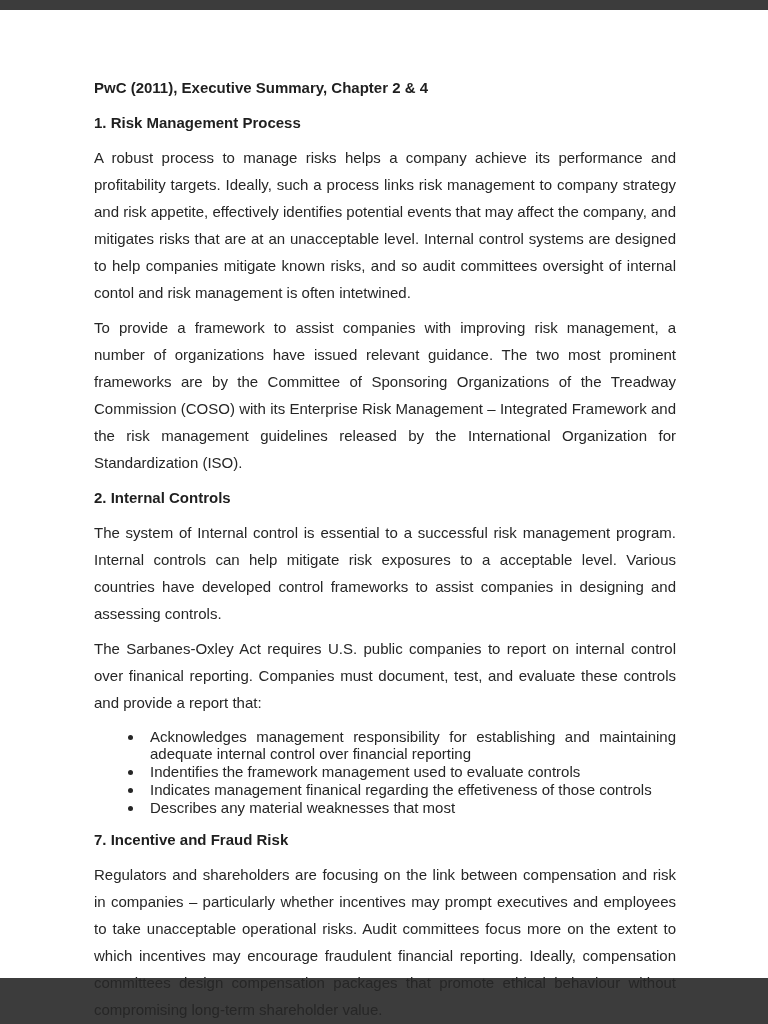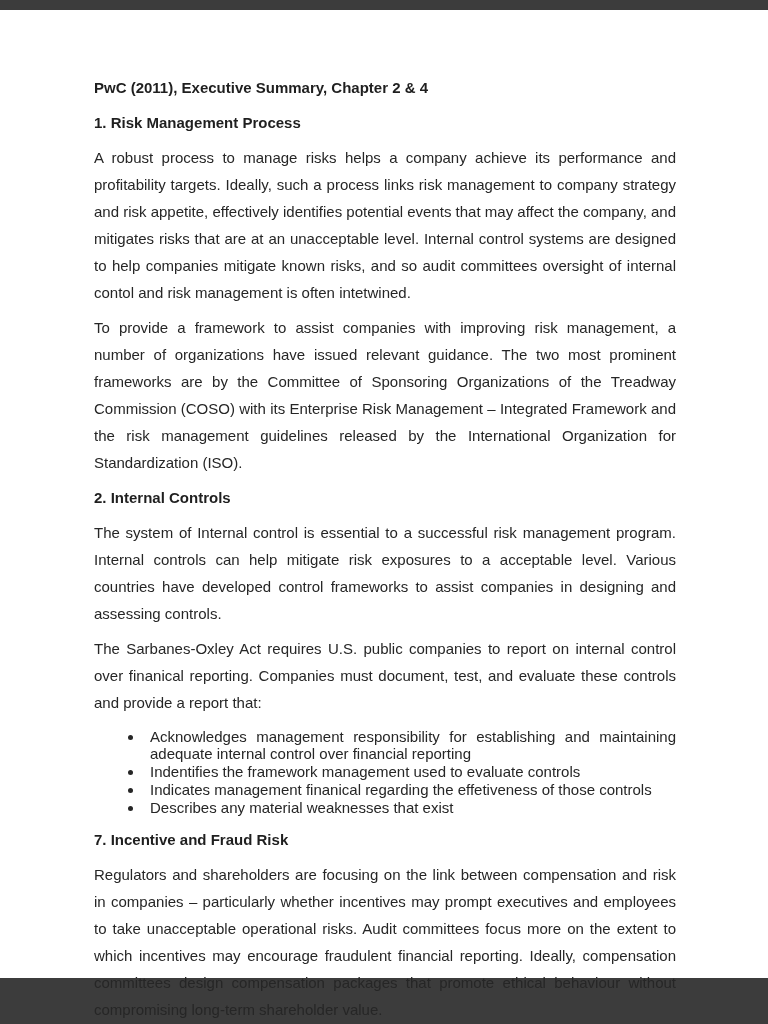--- a/index.html
+++ b/index.html
@@ -66,19 +66,19 @@
         <h2>1. Risk Management Process</h2>
         <p><span>A robust process to manage risks helps a company achieve its performance and profitability targets. Ideally, such a process links risk management to company strategy and risk appetite, effectively identifies potential events that may affect the company, and mitigates risks that are at an unacceptable level. Internal control systems are designed to help companies mitigate known risks, and so audit committees oversight of internal contol and risk management is often intetwined.</span></p>
         <p><span>To provide a framework to assist companies with improving risk management, a number of organizations have issued relevant guidance. The two most prominent frameworks are by the Committee of Sponsoring Organizations of the Treadway Commission (COSO) with its </span><span class="italic">Enterprise Risk Management – Integrated Framework</span><span> and the risk management guidelines released by the International Organization for Standardization (ISO).</span></p>
         <h2>2. Internal Controls</h2>
         <p><span>The system of Internal control is essential to a successful risk management program. Internal controls can help mitigate risk exposures to a acceptable level. Various countries have developed control frameworks to assist companies in designing and assessing controls.</span></p>
         <p><span>The Sarbanes-Oxley Act requires U.S. public companies to report on internal control over finanical reporting. Companies must document, test, and evaluate these controls and provide a report that:</span></p>
         <ul>
           <li>Acknowledges management responsibility for establishing and maintaining adequate internal control over financial reporting</li>
           <li>Indentifies the framework management used to evaluate controls</li>
           <li>Indicates management finanical regarding the effetiveness of those controls</li>
-          <li>Describes any material weaknesses that exist</li>
+          <li>Describes any material weaknesses that most</li>
         </ul>
         <h2>7. Incentive and Fraud Risk</h2>
         <p><span>Regulators and shareholders are focusing on the link between compensation and risk in companies – particularly whether incentives may prompt executives and employees to take unacceptable operational risks. Audit committees focus more on the extent to which incentives may encourage fraudulent financial reporting. Ideally, compensation committees design compensation packages that promote ethical behaviour without compromising long-term shareholder value.</span></p>
       </div>
   </div>
 </div>
 
 </body></html>

